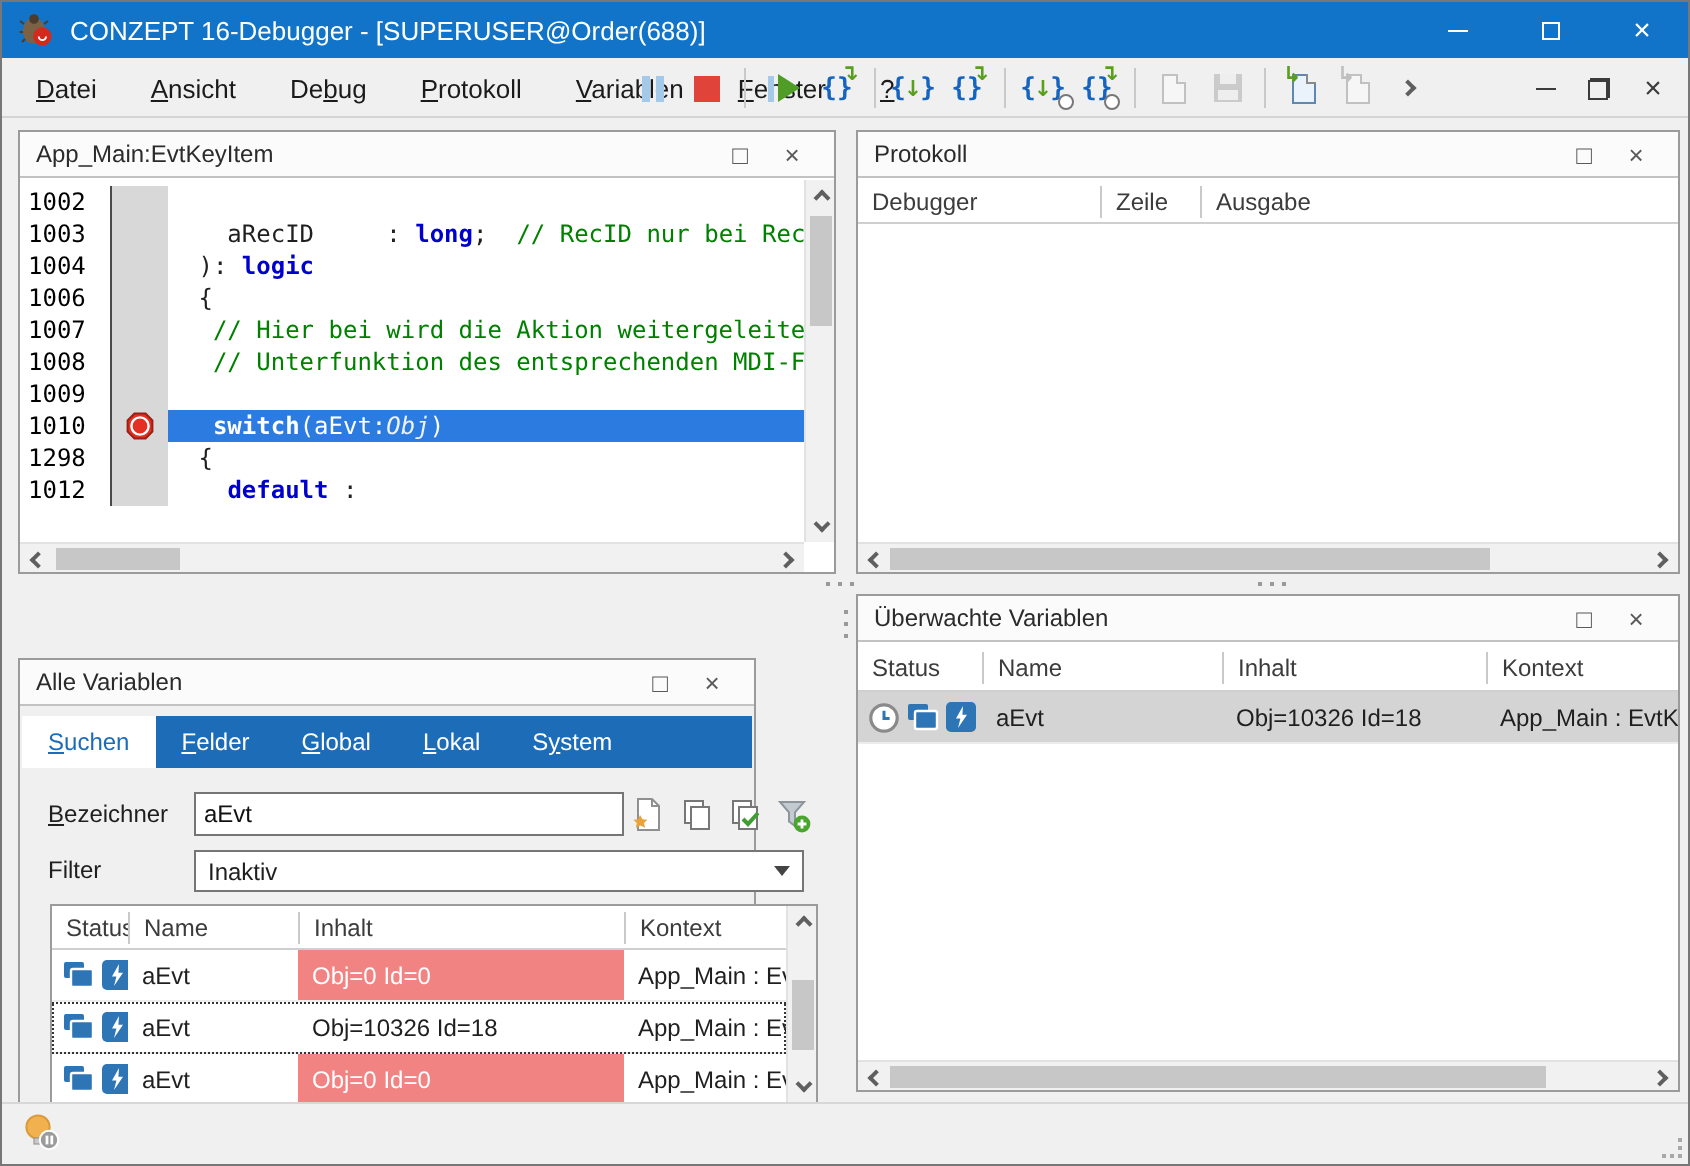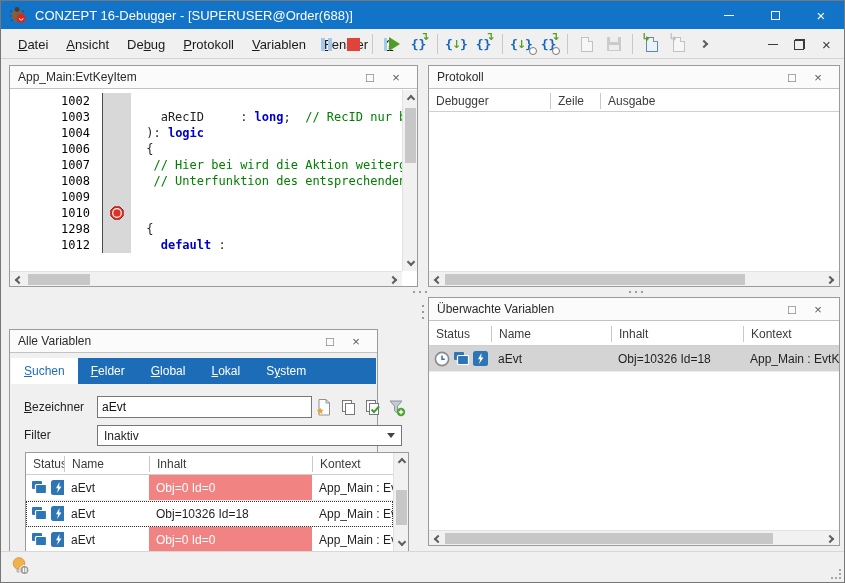--- a/index.html
+++ b/index.html
@@ -15,21 +15,21 @@
   .title-text { font-size:13px; white-space:nowrap; }
   .win-controls { margin-left:auto; display:flex; height:100%; }
   .wc-btn { width:46px; height:100%; display:flex; align-items:center; justify-content:center; }
   .wc-min { width:10px; height:1px; background:#fff; display:block; }
   .wc-max { width:9px; height:9px; border:1px solid #fff; display:block; }
   .wc-close { font-size:15px; color:#fff; line-height:1; }
 
   
   .menubar { position:absolute; left:0; top:28px; right:0; height:30px; background:#f0f0f0;
              border-bottom:1px solid #d4d4d4; }
-  .menu-items { position:absolute; left:8px; top:0; height:30px; display:flex; align-items:center; }
+  .menu-items { position:absolute; left:8px; top:0; height:30px; display:flex; align-items:center;gap:9px; }
   .menu-item { padding:0 9px; font-size:13px; color:#1b1b1b; white-space:pre; }
   .menu-item u { text-decoration:underline; }
   .toolbar { position:absolute; left:312px; top:0; height:30px; display:flex; align-items:center; }
   .tbtn { width:27px; height:26px; display:flex; align-items:center; justify-content:center; position:relative; }
   .tbtn.disabled { opacity:.45; filter:grayscale(1); }
   .tsep { width:1px; height:20px; background:#c9c9c9; margin:0 5px; display:inline-block; }
   .ic { display:inline-flex; align-items:center; justify-content:center; position:relative; }
   .pbar { width:4px; height:13px; background:#a5c9e8; margin:0 1.5px; display:inline-block; }
   .stopsq { width:13px; height:13px; background:#e04339; display:inline-block; }
   .runbar { width:3px; height:13px; background:#a5c9e8; margin-right:2px; display:inline-block; }
@@ -79,21 +79,21 @@
                color:#5a5a5a; font-size:13px; }
 
   #editor-panel    { left:8px;   top:64px;  width:409px; height:222px; }
   #protokoll-panel { left:427px; top:64px;  width:412px; height:222px; }
   #allvars-panel   { left:8px;   top:296px; width:369px; height:249px; background:#f0f0f0;margin-top:32px; }
   #watch-panel     { left:427px; top:296px; width:412px; height:249px; }
 
   
   .editor-body { position:absolute; left:0; top:24px; right:0; bottom:0; background:#fff; }
   .code-lines { position:absolute; left:0; top:0; right:15px; bottom:15px; overflow:hidden;
-                font:12px/16px "DejaVu Sans Mono", monospace; padding-top:3px;padding-left:47px; }
+                font:12px/16px "DejaVu Sans Mono", monospace; padding-top:3px; }
   .code-line { display:flex; height:16px; white-space:pre; }
   .ln { width:46px; padding-left:4px; color:#000; flex:none; border-right:1px solid #4a4a4a; }
   .gutter { width:28px; background:#d8d8d8; flex:none; display:flex; align-items:center; justify-content:center; }
   .code-text { flex:1; padding-left:8px; overflow:hidden; white-space:pre; }
   .seg-k { color:#0000cd; font-weight:bold; }
   .seg-c { color:#008000; }
   .seg-i { font-style:italic; }
   .code-line.current .code-text { background:#2c7be0; color:#fff; }
   .code-line.current .seg-k { color:#fff; }
   .code-line.current .seg-i { color:#eef3fb; }
@@ -322,21 +322,21 @@
           <div class="code-line"><span class="ln">1002</span><span class="gutter"></span></div>
           <div class="code-line"><span class="ln">1003</span><span class="gutter"></span><span class="code-text"><span class="seg-p">   aRecID     : </span><span class="seg-k">long</span><span class="seg-p">;  </span><span class="seg-c">// RecID nur bei RecLis</span></span></div>
           <div class="code-line"><span class="ln">1004</span><span class="gutter"></span><span class="code-text"><span class="seg-p"> ): </span><span class="seg-k">logic</span></span></div>
           <div class="code-line"><span class="ln">1006</span><span class="gutter"></span><span class="code-text"><span class="seg-p"> {</span></span></div>
           <div class="code-line"><span class="ln">1007</span><span class="gutter"></span><span class="code-text"><span class="seg-c">  // Hier bei wird die Aktion weitergeleitet a</span></span></div>
           <div class="code-line"><span class="ln">1008</span><span class="gutter"></span><span class="code-text"><span class="seg-c">  // Unterfunktion des entsprechenden MDI-Fens</span></span></div>
           <div class="code-line"><span class="ln">1009</span><span class="gutter"></span><span class="code-text"></span></div>
           <div class="code-line current"><span class="ln">1010</span><span class="gutter"><span class="ic"><svg width="14" height="14" viewBox="0 0 14 14">
                   <polygon points="4.2,0.8 9.8,0.8 13.2,4.2 13.2,9.8 9.8,13.2 4.2,13.2 0.8,9.8 0.8,4.2" fill="#e33022" stroke="#9b1f16" stroke-width="1"></polygon>
                   <circle cx="7" cy="7" r="4.3" fill="none" stroke="#fff" stroke-width="1.2"></circle>
-                </svg></span></span></div>
+                </svg></span></span><span class="code-text"><span class="seg-p">  </span><span class="seg-k">switch</span><span class="seg-p">(aEvt:</span><span class="seg-i">Obj</span><span class="seg-p">)</span></span></div>
           <div class="code-line"><span class="ln">1298</span><span class="gutter"></span><span class="code-text"><span class="seg-p"> {</span></span></div>
           <div class="code-line"><span class="ln">1012</span><span class="gutter"></span><span class="code-text"><span class="seg-p">   </span><span class="seg-k">default</span><span class="seg-p"> :</span></span></div>
         </div>
       <div class="vscroll" style="right:0; top:0; bottom:15px;">
         <div class="sarrow" style="top:0;">
             <i class="chev chev-u"></i>
           </div>
         <div class="vthumb" style="top:18px; height:55px;"></div>
         <div class="sarrow" style="bottom:0;">
             <i class="chev chev-d"></i>

